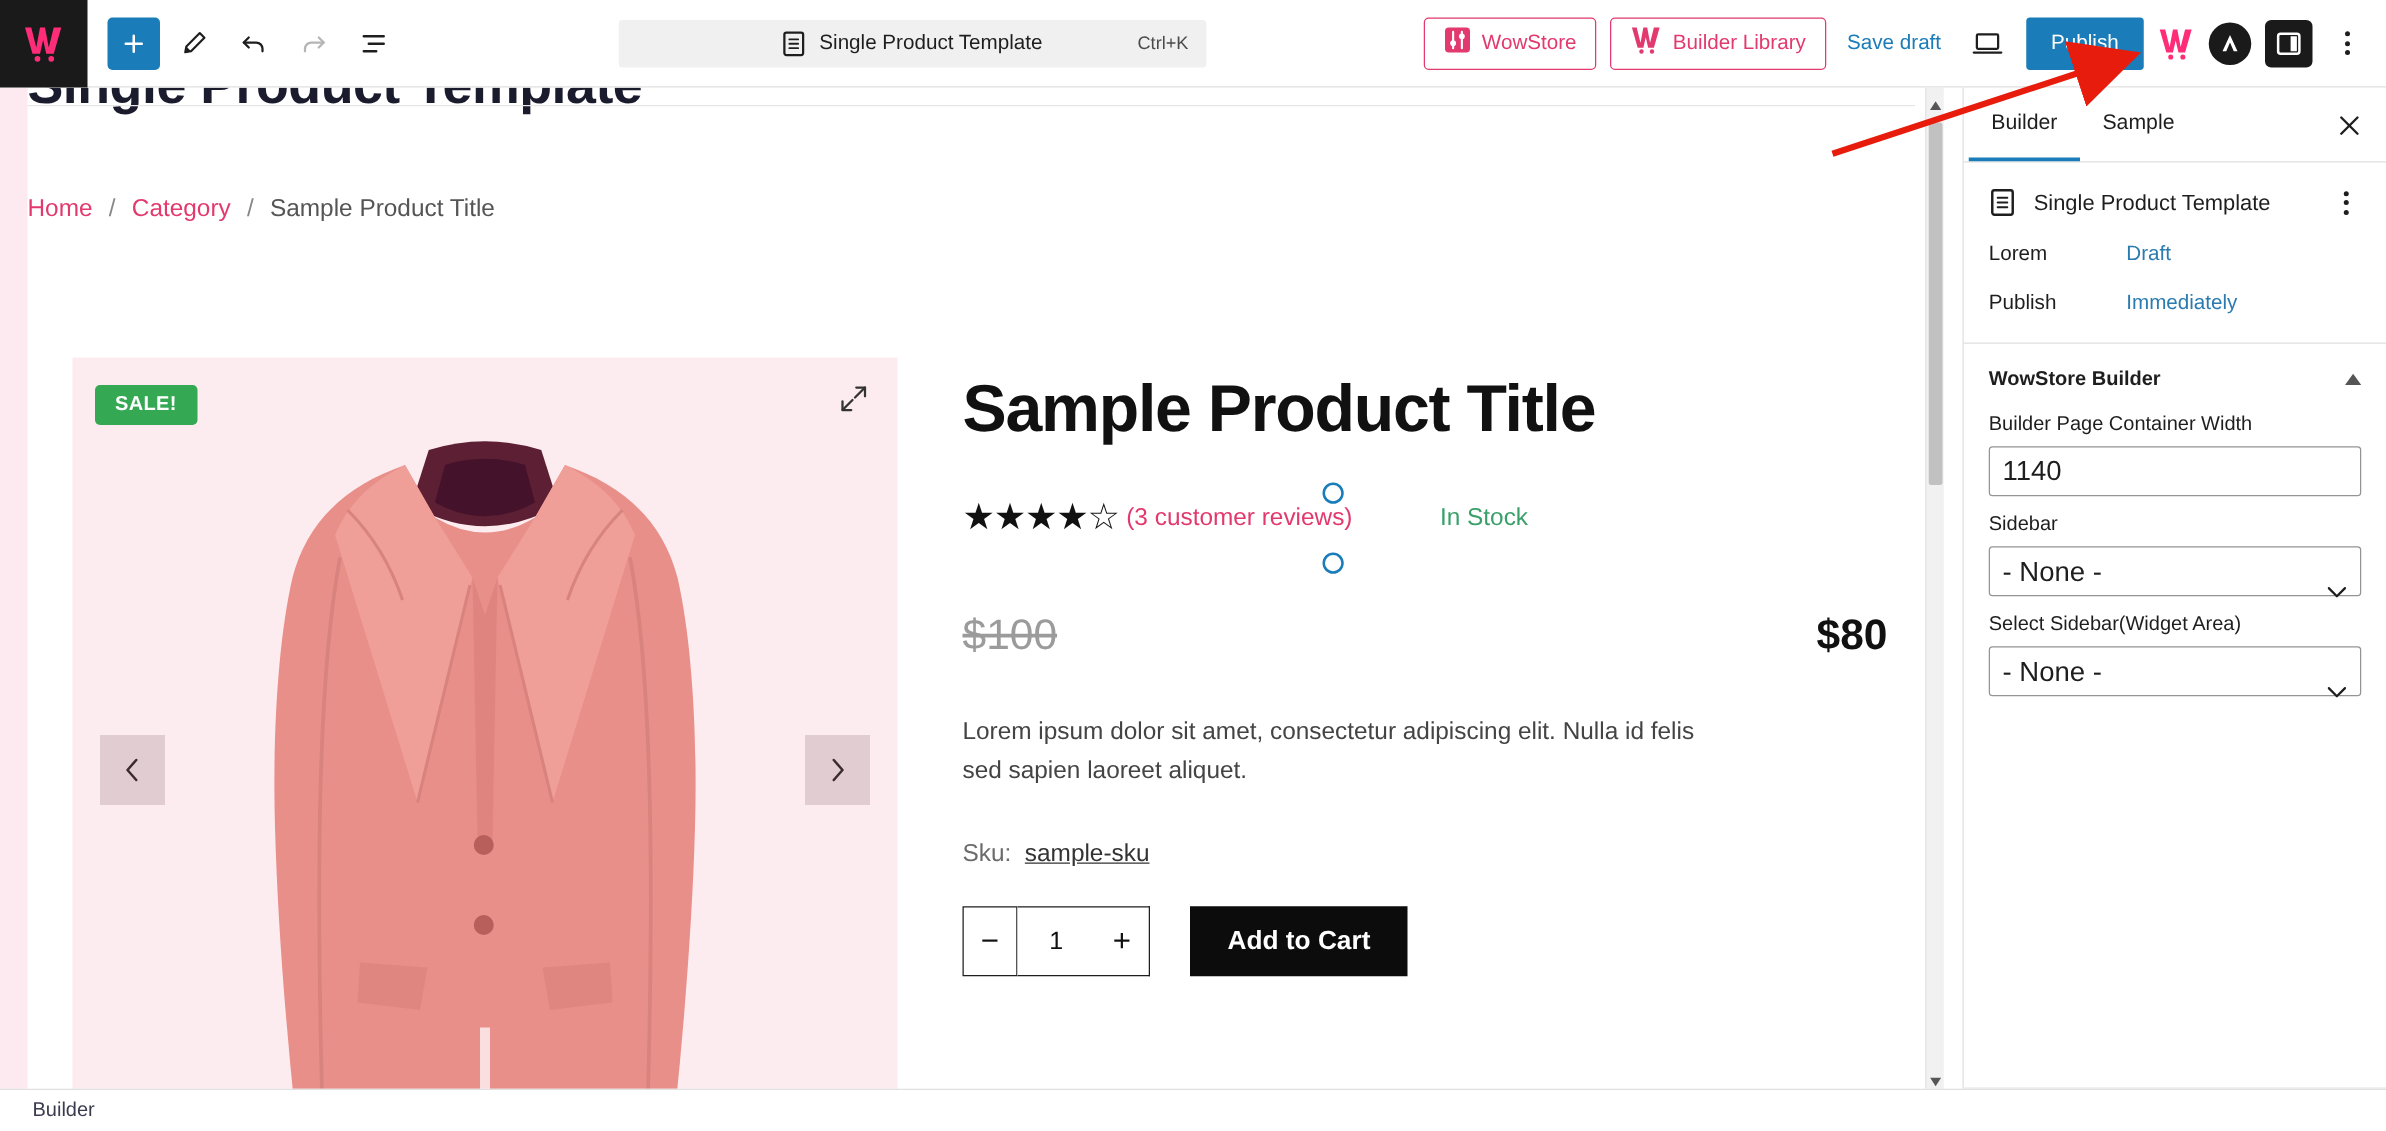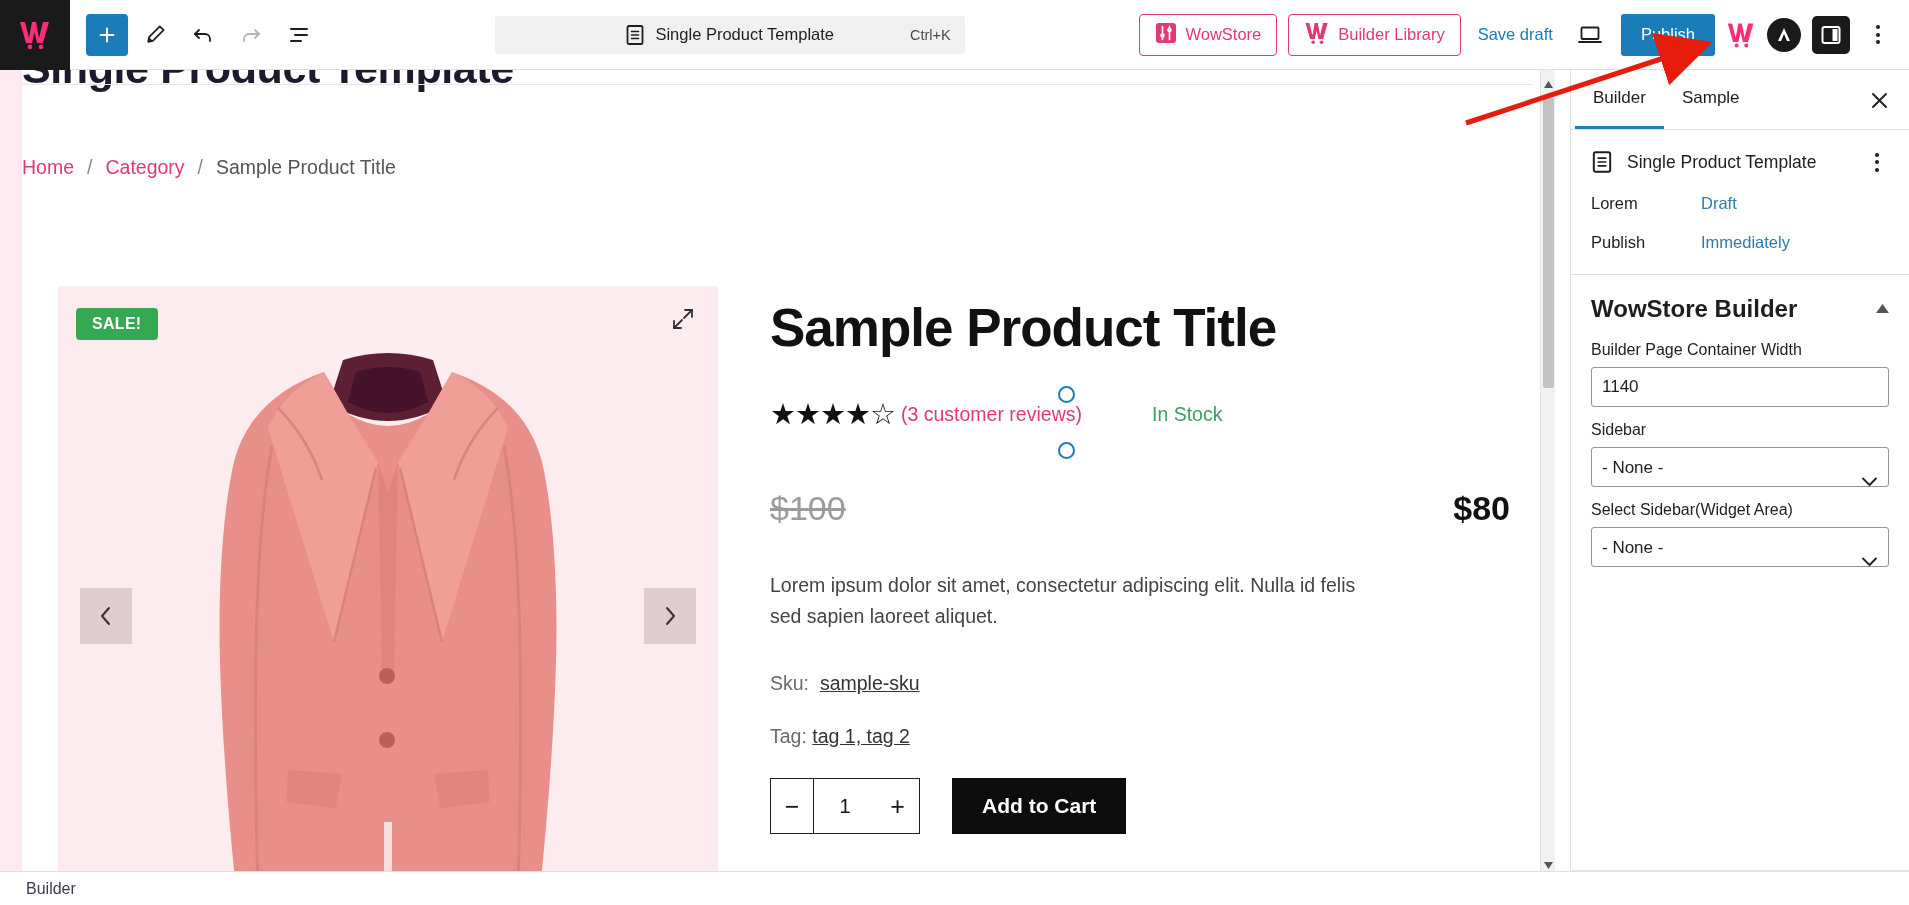--- a/index.html
+++ b/index.html
@@ -194,29 +194,29 @@
   .sb-kv { display: flex; align-items: center; padding: 20px 20px 0 20px; font-size: 16.5px; }
   .sb-k { width: 110px; color: #1e1e1e; }
   .sb-v { color: #2b7bb0; cursor: pointer; }
 
   .sb-divider { margin: 22px 0 0 0; border-top: 1px solid #e0e0e0; }
 
   .panel-head {
     display: flex; align-items: center; justify-content: space-between;
     padding: 20px 20px 4px 20px; cursor: pointer;
   }
-  .panel-title { font-size: 24px; font-weight: 600; color: #1e1e1e; }
+  .panel-title { font-size: 16px; font-weight: 600; color: #1e1e1e; }
   .panel-caret { color: #555; font-size: 12px; }
 
   .field { padding: 14px 20px 0 20px; }
   .field-label { font-size: 16px; color: #1e1e1e; margin-bottom: 8px; display: block; }
   .field input[type=text], .field select {
     width: 100%; height: 40px; padding: 0 10px;
     border: 1px solid #949494; border-radius: 3px;
-    font-size: 17px; color: #1e1e1e; background: #fff;
+    font-size: 22px; color: #1e1e1e; background: #fff;
     font-family: "Liberation Sans", sans-serif;
   }
   .select-wrap { position: relative; }
   .select-wrap select { appearance: none; -webkit-appearance: none; padding-right: 32px; cursor: pointer; }
   .select-caret { position: absolute; right: 12px; top: 14px; pointer-events: none; color: #1e1e1e; }
 
   .sb-bottom-rule { position: absolute; bottom: 34px; left: 0; width: 339px; border-top: 1px solid #e4e4e4; }
 
   
   .statusbar {
@@ -444,24 +444,20 @@
           </div>
 
           <p class="p-desc">Lorem ipsum dolor sit amet, consectetur adipiscing elit. Nulla id felis sed sapien laoreet aliquet.</p>
 
           <div class="meta-row">
             <span class="meta-label">Sku:</span>
             &nbsp;<a>sample-sku</a>
           </div>
 
 
-          <div class="meta-row">
-            <span class="meta-label">Tag:</span>
-            <a>tag 1, tag 2</a>
-          </div>
 
           <div class="cart-row">
             <div class="qty">
               <button>−</button>
               <span class="qval">1</span>
               <button class="plus">+</button>
             </div>
             <button class="add-cart">Add to Cart</button>
           </div>
         </div>

